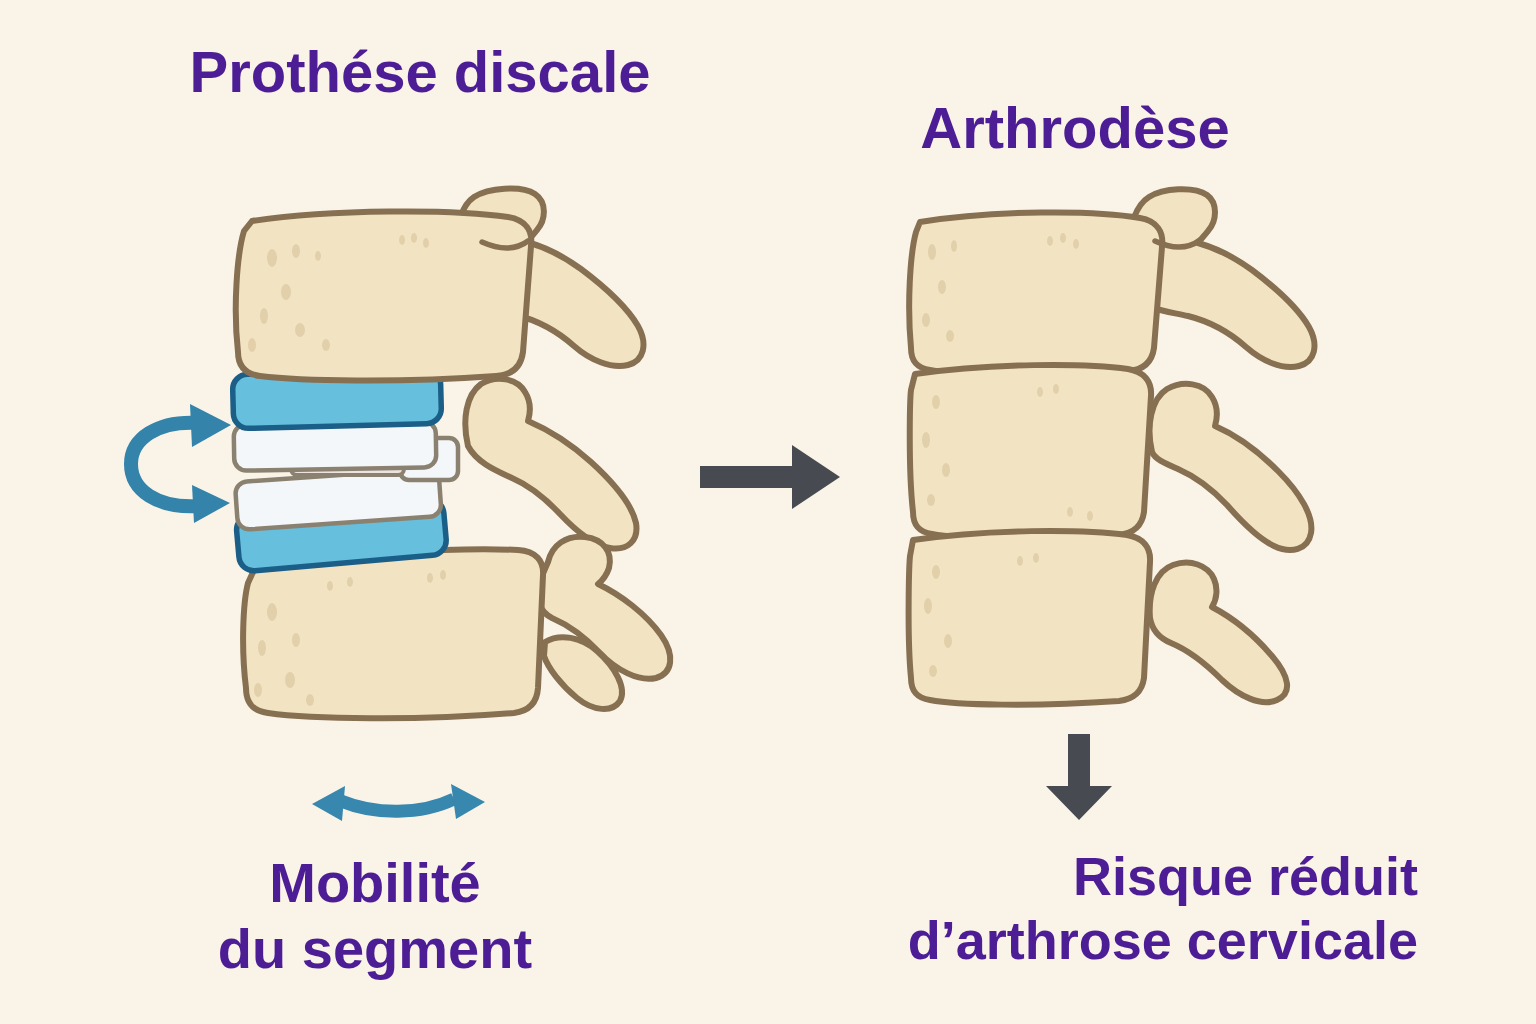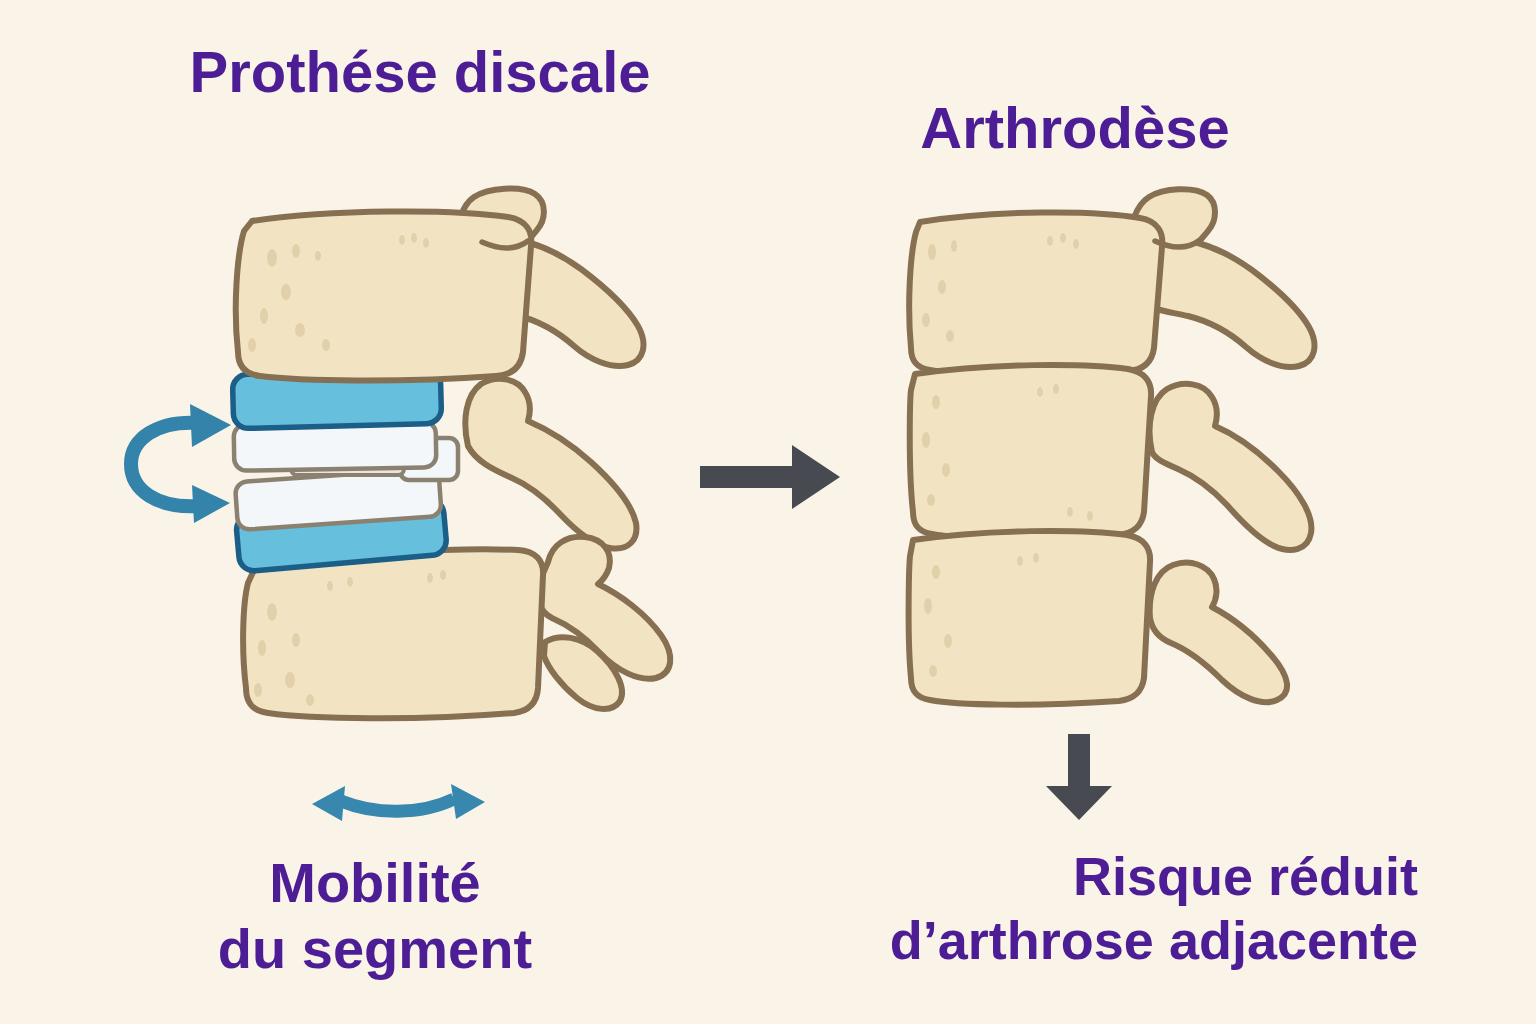--- a/index.html
+++ b/index.html
@@ -231,16 +231,16 @@
     <span class="line">Arthrodèse</span>
   </div>
 
   <div class="label caption-left">
     <span class="line">Mobilité</span>
     <span class="line">du segment</span>
   </div>
 
   <div class="label caption-right">
     <span class="line">Risque réduit</span>
-    <span class="line">d’arthrose adjacente</span>
+    <span class="line">d’arthrose cervicale</span>
   </div>
 
 </div>
 
 </body></html>

